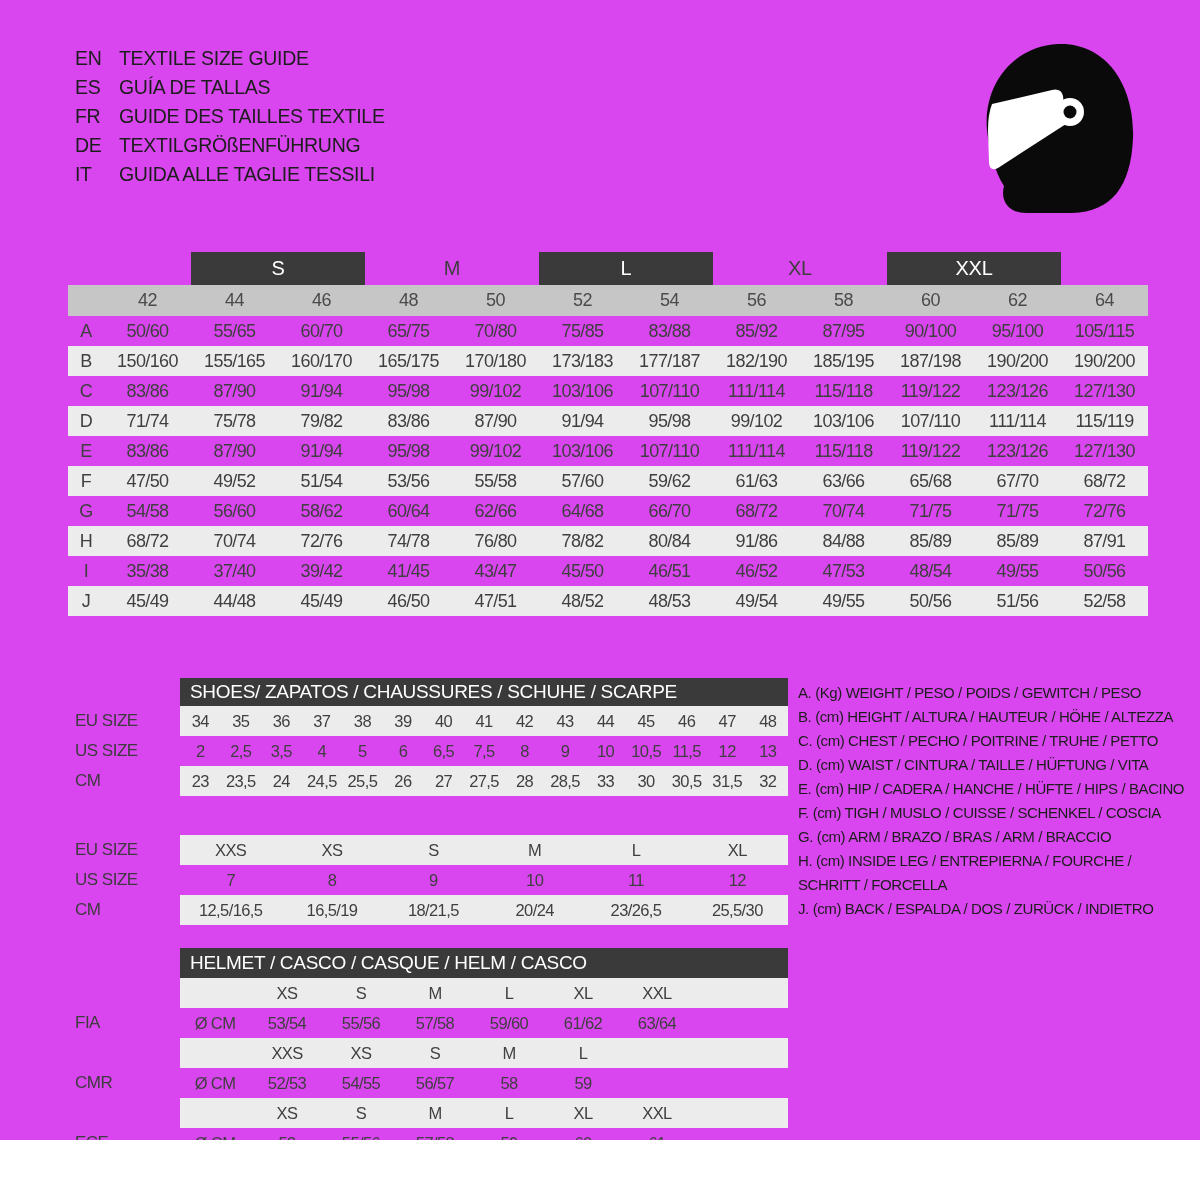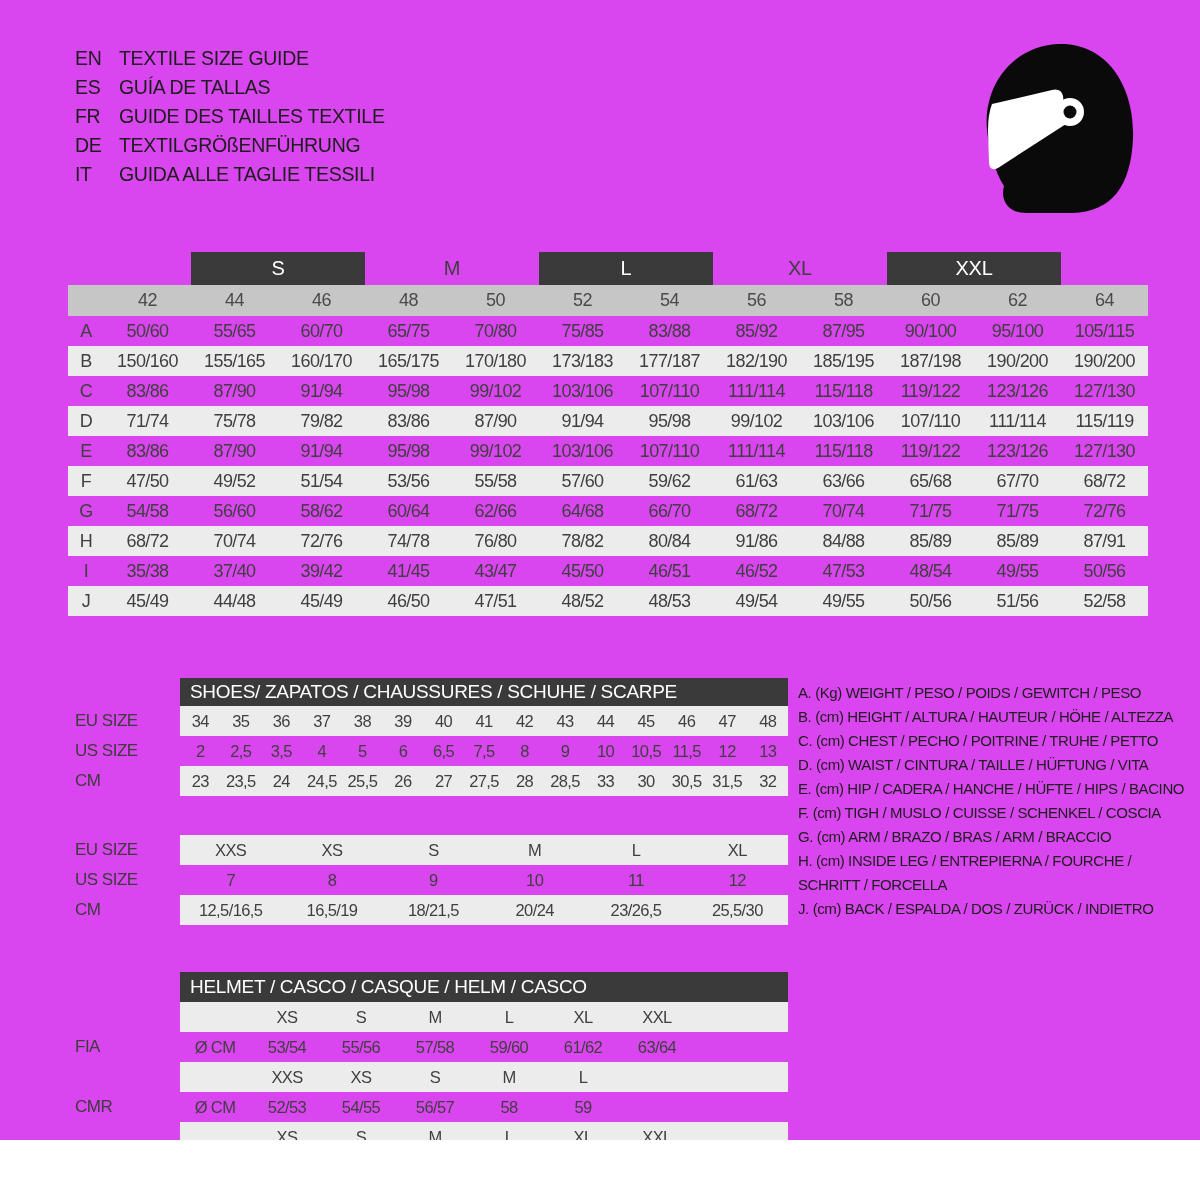--- a/index.html
+++ b/index.html
@@ -360,21 +360,21 @@
             <div class="cell">16,5/19</div>
             <div class="cell">18/21,5</div>
             <div class="cell">20/24</div>
             <div class="cell">23/26,5</div>
             <div class="cell">25,5/30</div>
           </div>
         </div>
       </div>
   </div>
 
-  <div class="sub helmet" style="top:972px">
+  <div class="sub helmet" style="top:948px">
     <div class="titlebar">HELMET / CASCO / CASQUE / HELM / CASCO</div>
     <div class="rows">
         <div class="sub-row stripe">
           <div class="rowlabel"></div>
           <div class="vals valsH">
             <div class="cell"></div>
             <div class="cell">XS</div>
             <div class="cell">S</div>
             <div class="cell">M</div>
             <div class="cell">L</div>

